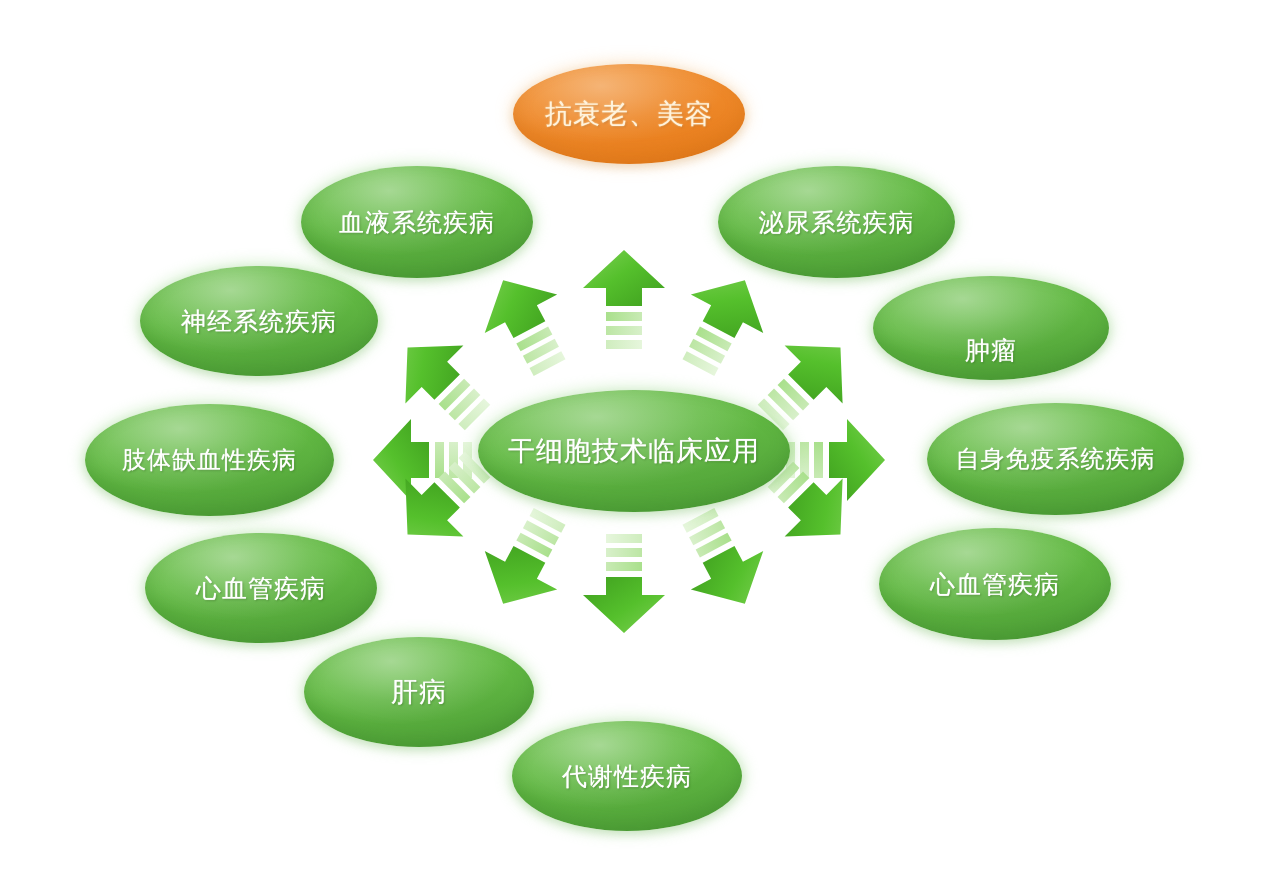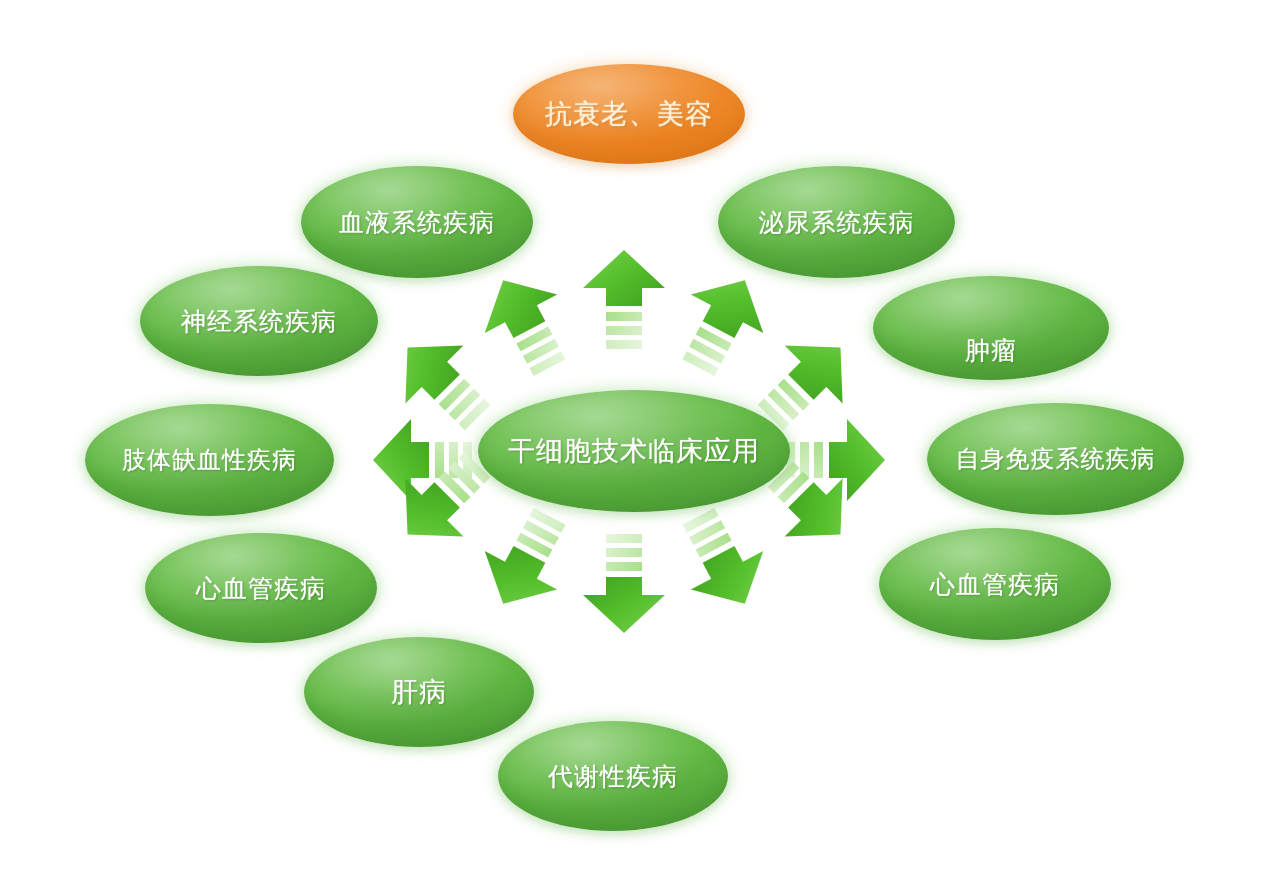--- a/index.html
+++ b/index.html
@@ -253,21 +253,21 @@
 
   <div class="node green" style="left:927px; top:403px; width:257px; height:112px;">
     <span class="node-label" style="font-size:24px;">自身免疫系统疾病</span>
   </div>
 
   <div class="node green" style="left:879px; top:528px; width:232px; height:112px;">
     <span class="node-label" style="font-size:25px;">心血管疾病</span>
   </div>
 
 
-  <div class="node green" style="left:498px; top:721px; width:230px; height:110px;justify-content:center;">
+  <div class="node green" style="left:512px; top:721px; width:230px; height:110px;justify-content:center;">
     <span class="node-label" style="font-size:25px;">代谢性疾病</span>
   </div>
 
   <div class="node green" style="left:304px; top:637px; width:230px; height:110px;align-items:center;">
     <span class="node-label" style="font-size:27px;">肝病</span>
   </div>
 
   <div class="node green" style="left:145px; top:533px; width:232px; height:110px;align-items:center;">
     <span class="node-label" style="font-size:25px;">心血管疾病</span>
   </div>

